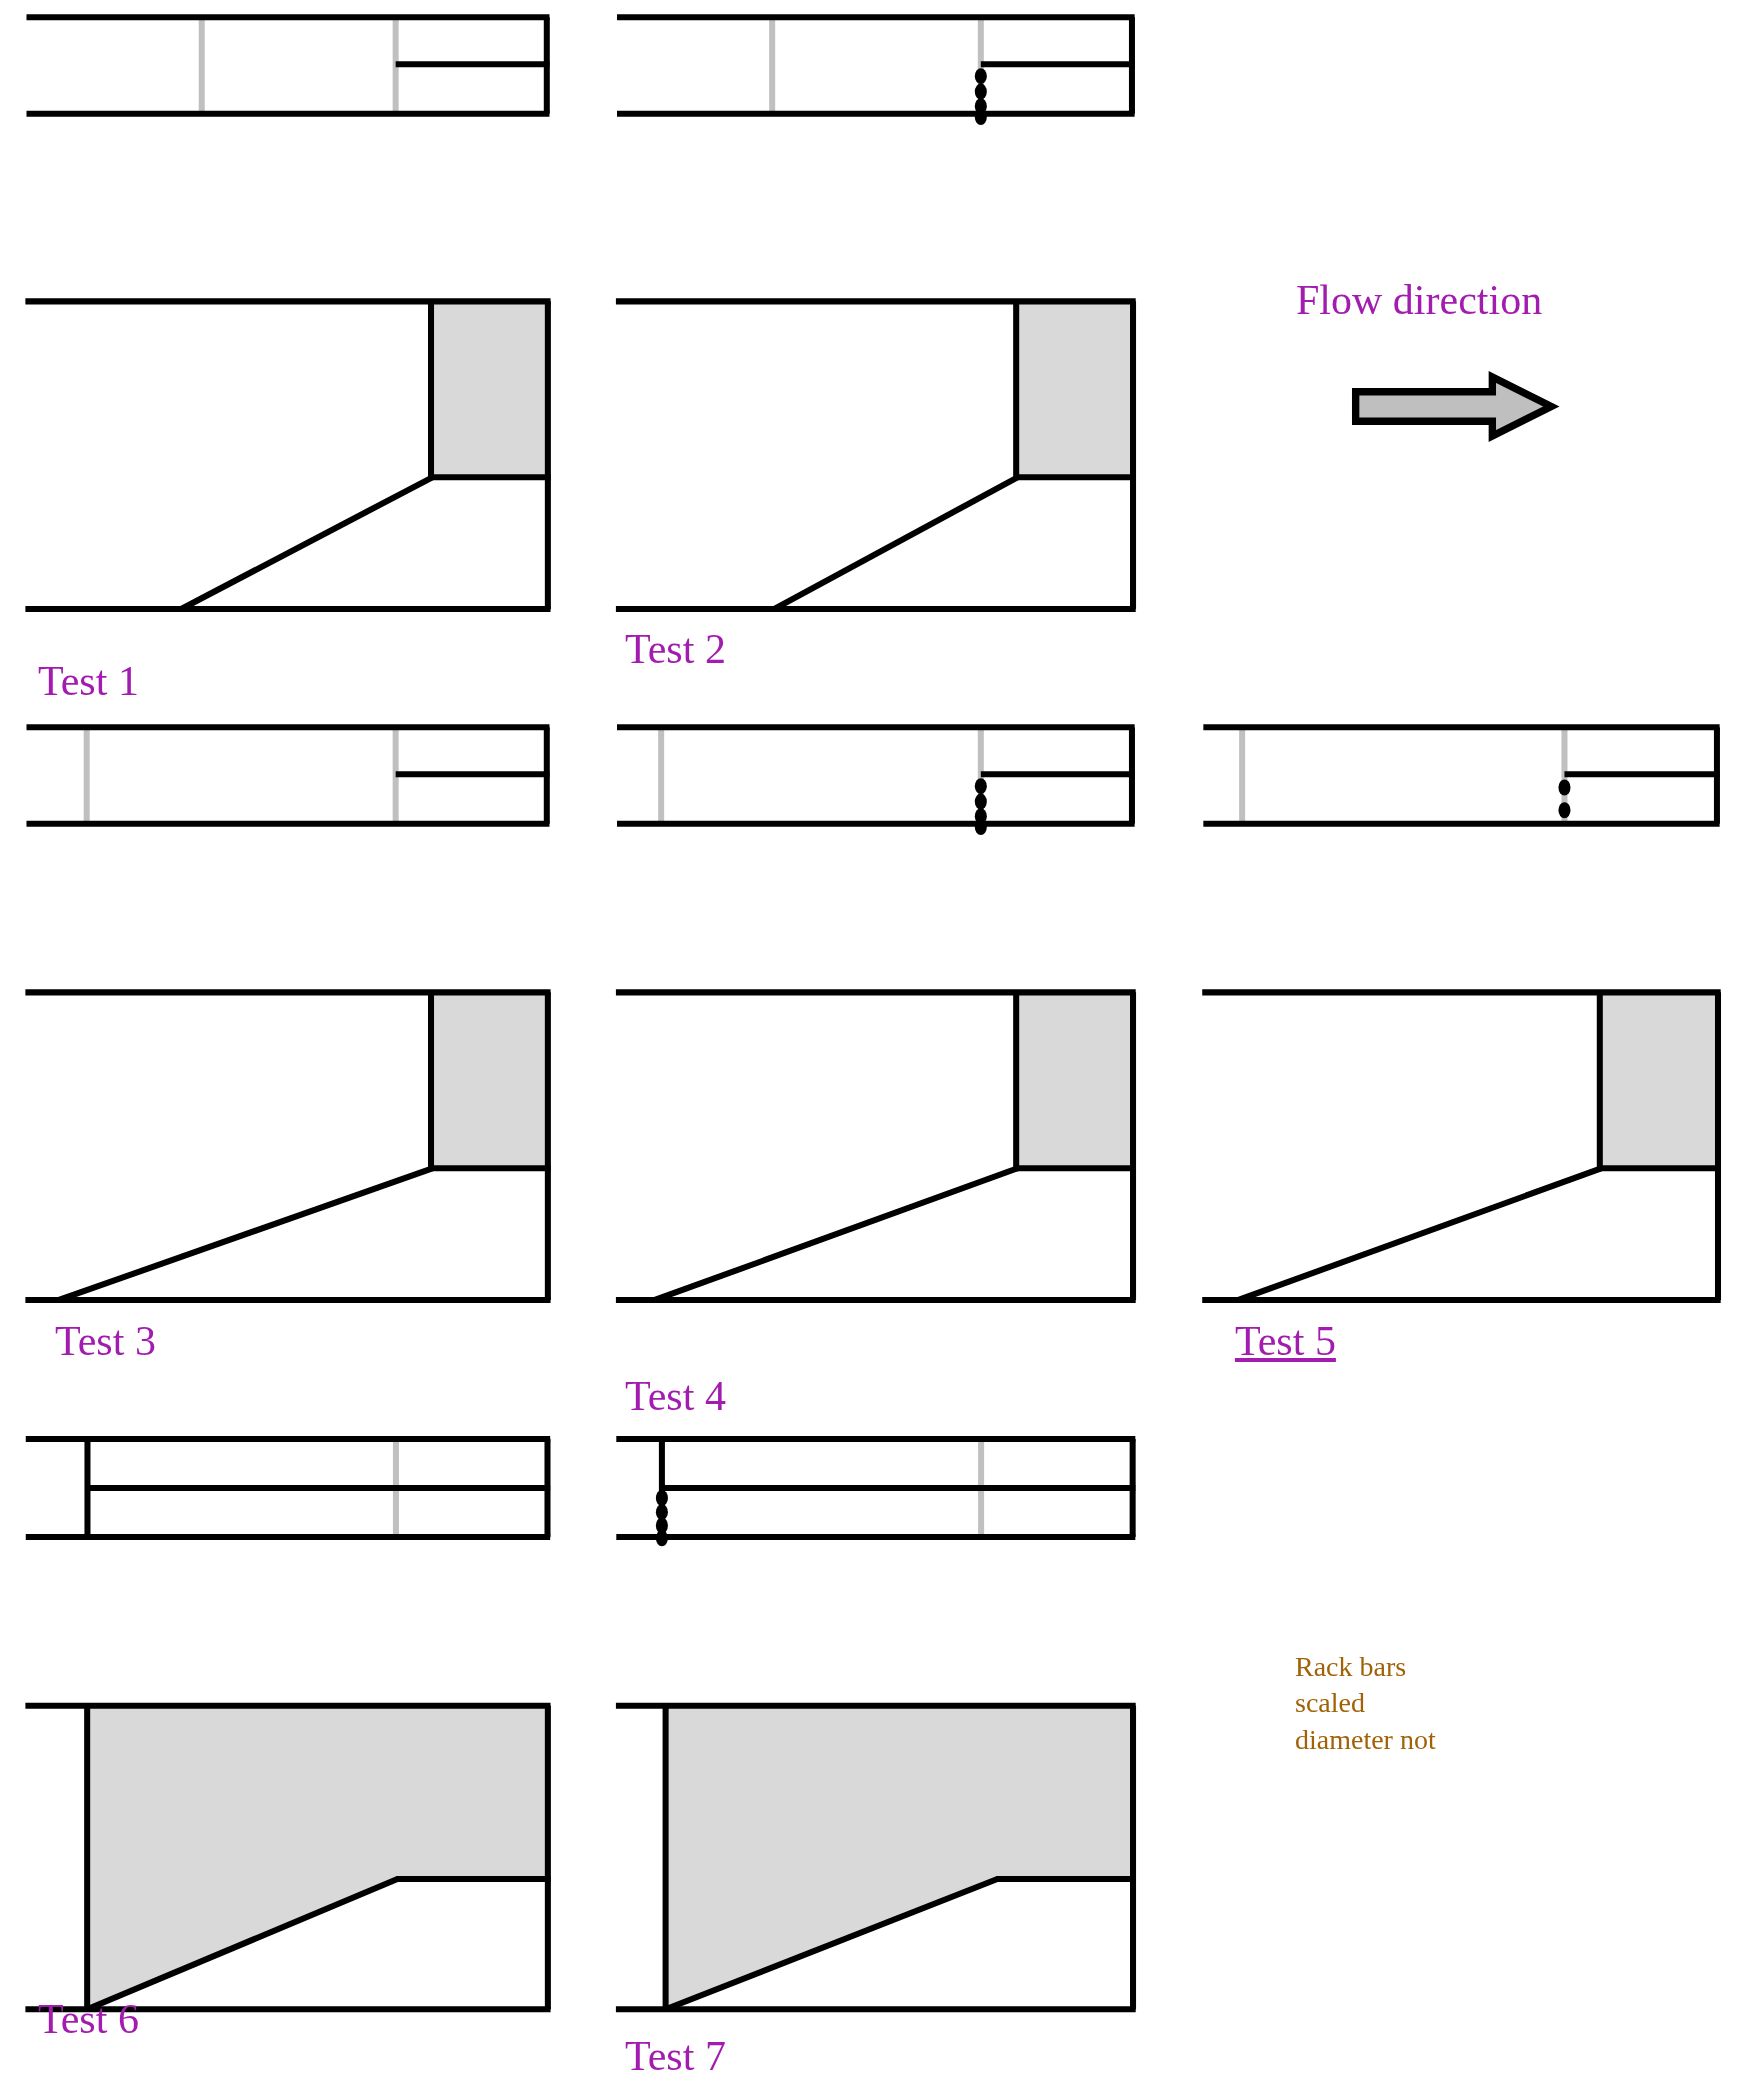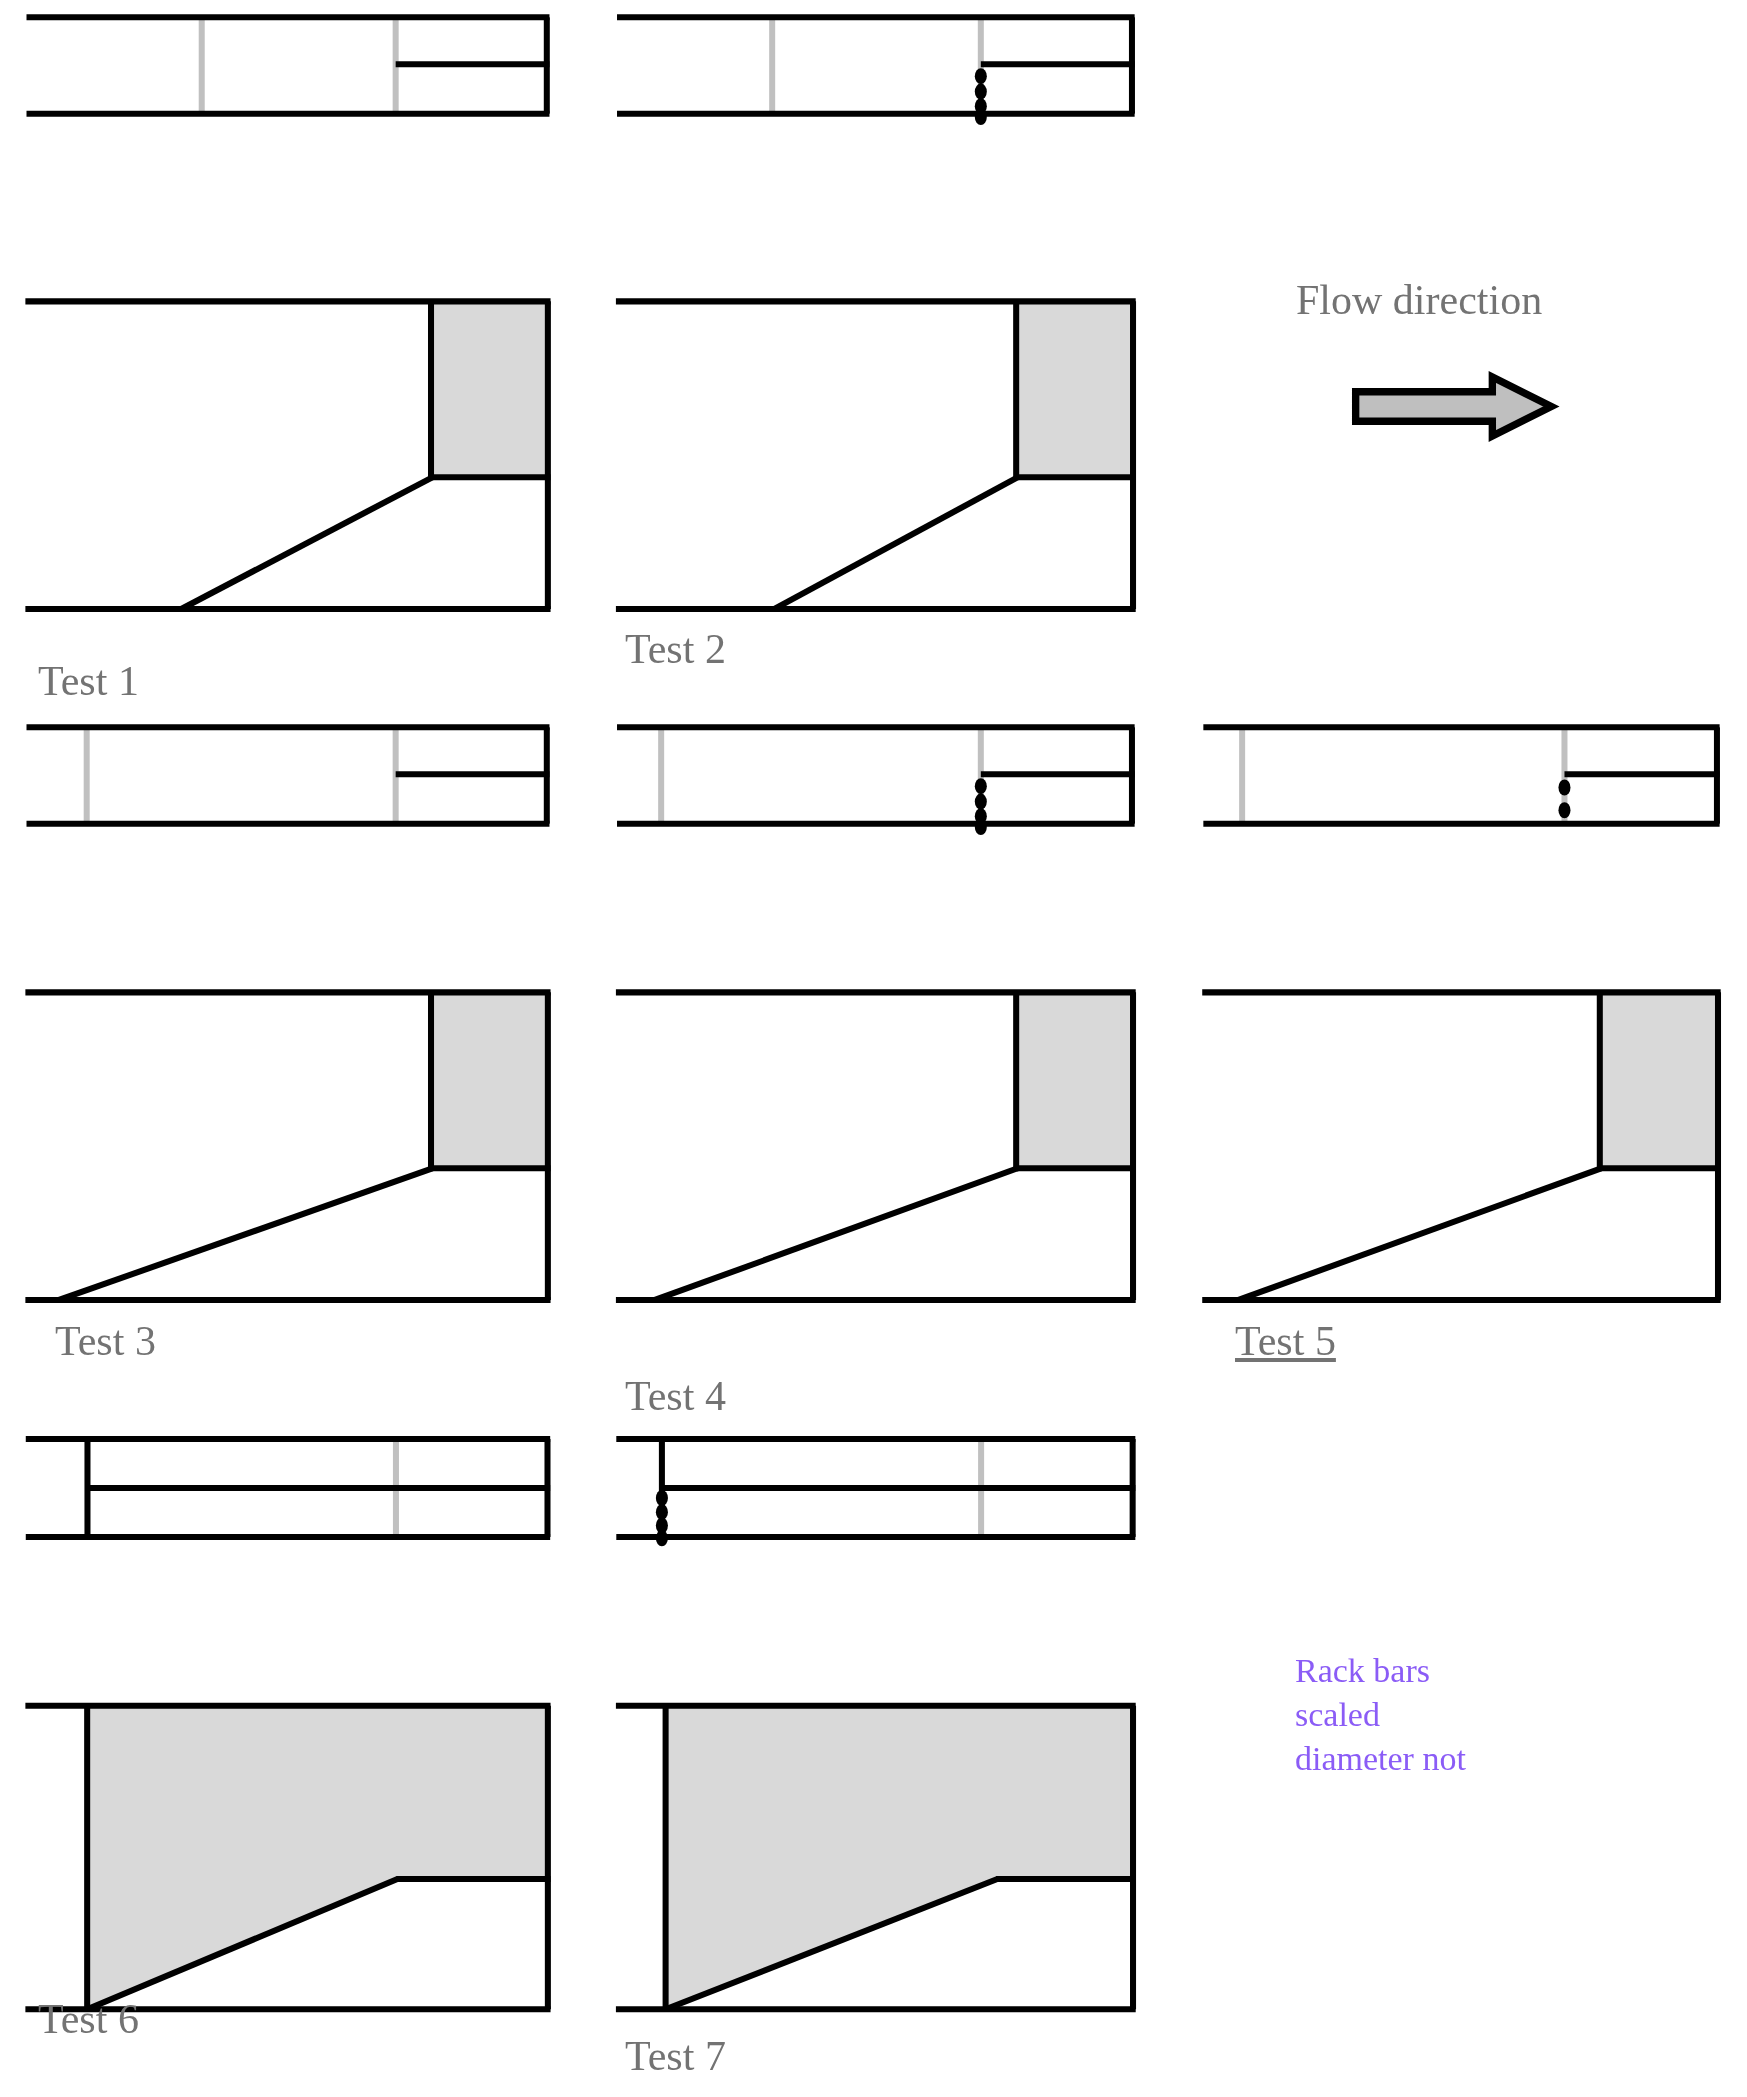--- a/index.html
+++ b/index.html
@@ -9,29 +9,29 @@
     color:#000;
     position:relative;
     overflow:hidden;
   }
   .canvas{position:absolute;left:0;top:0;width:1748px;height:2097px;}
   .cell{position:absolute;}
   .label{
     position:absolute;
     font-size:42px;
     line-height:1.0;
-    color:#737373;
+    color:#a21caf;
     white-space:nowrap;
     font-family:"Liberation Serif","DejaVu Serif",serif;
   }
   .note{
     position:absolute;
-    font-size:34px;
+    font-size:28px;
     line-height:1.30;
-    color:#8b5cf6;
+    color:#a16207;
     font-family:"Liberation Serif","DejaVu Serif",serif;
   }
   svg{display:block;overflow:visible;}
 </style>
 </head>
 <body>
 
 <div class="canvas">
 
   <div class="cell" style="left:20px;top:12px;">

